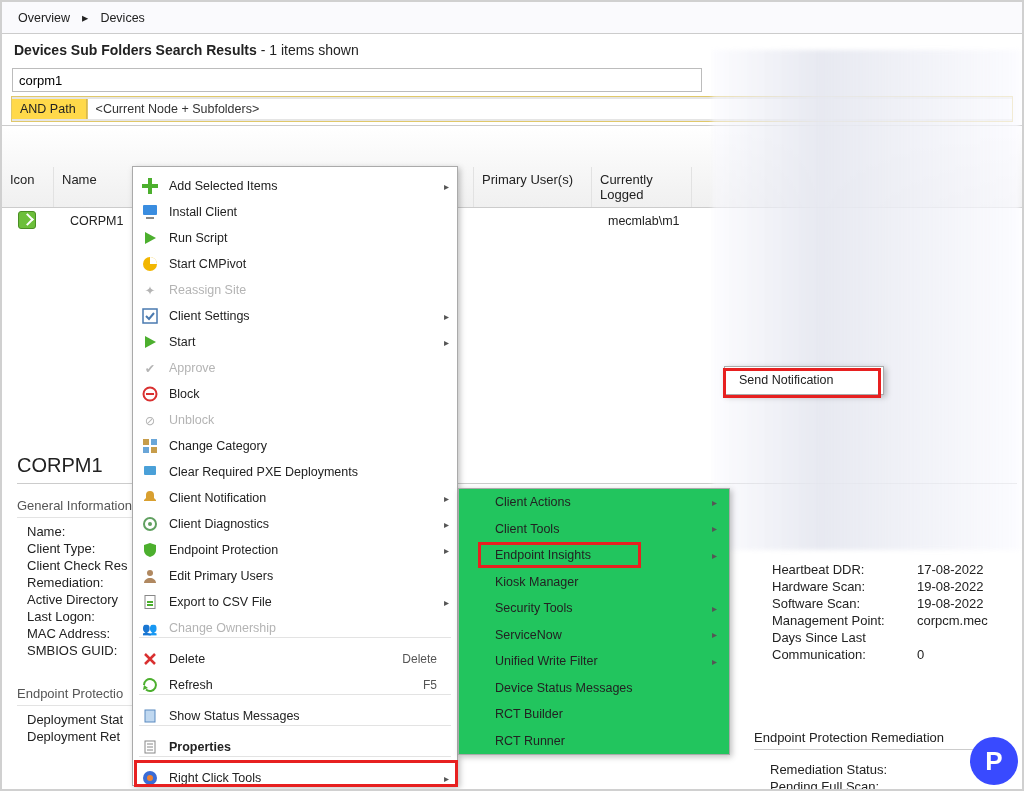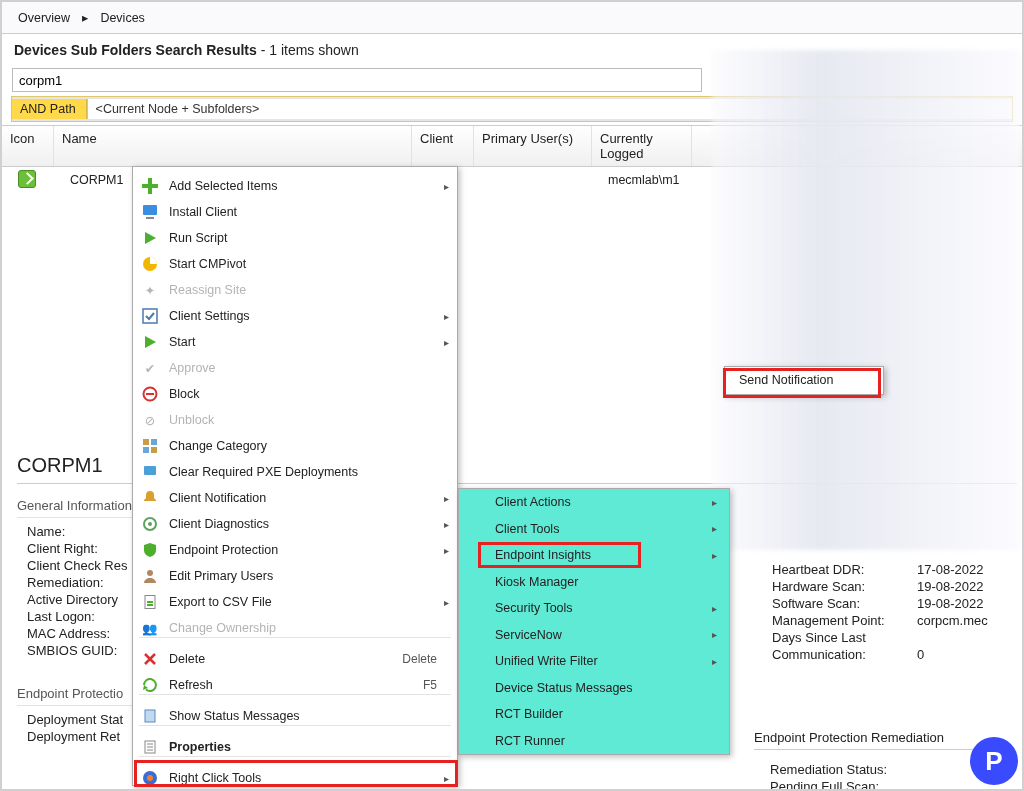--- a/index.html
+++ b/index.html
@@ -7,21 +7,21 @@
   .breadcrumb { height: 32px; padding: 0 10px; display: flex; align-items: center; background: #fafafd; border-bottom: 1px solid #ccc; }
   .breadcrumb span { margin: 0 6px; }
   .results-header { padding: 8px 12px; font-size: 14px; }
   .results-header b { font-weight: 600; }
   .search-row { padding: 2px 10px; }
   .search-row input { width: 690px; height: 24px; border: 1px solid #bcbcbc; padding: 2px 6px; font-size: 13px; }
   .filter-row { display: flex; align-items: center; background: #e5e5e5; border: 1px solid #e0c86a; margin: 2px 9px 0 9px; height: 26px; }
   .filter-row .combo { background: #ffd94a; padding: 3px 10px 3px 8px; border-right: 1px solid #d8b84e; font-size: 12.5px; }
   .filter-row .path { flex: 1; background: #fff; margin: 0; padding: 3px 8px; color: #333; border-left: 1px solid #e0c86a; }
   .table-head { display: flex; background: linear-gradient(#fff, #f0f0f0); border-top: 1px solid #ccc; border-bottom: 1px solid #ccc; margin-top: 3px; }
-  .table-head .th { padding: 5px 8px; border-right: 1px solid #e2e2e2; font-size: 13px; }
+  .table-head .th { padding: 5px 8px; border-right: 1px solid #e2e2e2; font-size: 13px; margin-top: 41px; }
   .row { display: flex; align-items: center; height: 26px; padding: 0 8px; }
   .row .cell { padding: 0 8px; }
   .col-icon { width: 52px; } .col-name { width: 358px; } .col-client { width: 62px; } .col-primary { width: 118px; } .col-logged { width: 100px; }
   .device-icon { width: 18px; height: 18px; display: inline-block; background: #6cbf3a; border: 1px solid #4a8e24; border-radius: 3px; position: relative; }
   .device-icon::after { content: ""; position: absolute; width: 7px; height: 7px; border-right: 2px solid #fff; border-bottom: 2px solid #fff; transform: rotate(-45deg); left: 4px; top: 3px; }
 
   
   .menu { position: absolute; top: 164px; left: 130px; width: 326px; background: #fff; border: 1px solid #aaa; box-shadow: 2px 2px 6px rgba(0,0,0,.25); z-index: 20; }
   .mi { display: flex; align-items: center; height: 26px; padding: 12px 20px 0 6px; position: relative; }
   .mi .ic { width: 22px; height: 22px; margin-right: 8px; display: flex; align-items: center; justify-content: center; }
@@ -29,21 +29,21 @@
   .mi .kbd { color: #555; font-size: 12px; }
   .mi.disabled { color: #b4b4b4; }
   .mi.arrow::after { content: "▸"; position: absolute; right: 8px; color: #555; font-size: 10px; }
   .sep { height: 1px; background: #e3e3e3; margin: 2px 6px; }
   .hilite { position: absolute; border: 3px solid #e72020; pointer-events: none; z-index: 50; }
   .hl-rct { left: 132px; top: 758px; width: 324px; height: 27px; z-index:60 }
   .hl-console { left: 476px; top: 540px; width: 163px; height: 26px; }
   .hl-send { left: 721px; top: 366px; width: 158px; height: 30px; }
 
   
-  .submenu { position: absolute; top: 486px; left: 456px; width: 272px; background: #5eead4; border: 1px solid #aaa; box-shadow: 2px 2px 6px rgba(0,0,0,.25); z-index: 30; }
+  .submenu { position: absolute; top: 486px; left: 456px; width: 272px; background: #22c55e; border: 1px solid #aaa; box-shadow: 2px 2px 6px rgba(0,0,0,.25); z-index: 30; }
   .smi { display: flex; align-items: center; height: 26.5px; padding: 0 22px 0 36px; position: relative; }
   .smi.arrow::after { content: "▸"; position: absolute; right: 12px; color: #555; font-size: 10px; }
   .sub2 { position: absolute; top: 364px; left: 722px; width: 160px; background: #fff; border: 1px solid #aaa; box-shadow: 2px 2px 6px rgba(0,0,0,.25); z-index: 40; }
 
   
   .details { position: absolute; left: 15px; top: 452px; width: 1000px; }
   .details h3 { margin: 0 0 6px 0; font-size: 20px; font-weight: 400; border-bottom: 1px solid #ccc; padding-bottom: 6px;}
   .sect { font-size: 13px; color: #555; margin: 8px 0 6px 0; border-bottom: 1px solid #e3e3e3; padding-bottom: 4px; display: inline-block; width: 160px; }
   .kv { display: flex; margin-bottom: 2px; padding-left: 10px; font-size: 13px; }
   .kv .k { width: 145px; } .kv .v { }
@@ -99,21 +99,21 @@
 
 <div class="blur-panel"></div>
 
 <div class="details">
   <h3>CORPM1</h3>
   <div class="sect">General Information</div>
   <div class="kv">
       <span class="k">Name:</span>
     </div>
   <div class="kv">
-      <span class="k">Client Right:</span>
+      <span class="k">Client Type:</span>
     </div>
   <div class="kv">
       <span class="k">Client Check Res</span>
     </div>
   <div class="kv">
       <span class="k">Remediation:</span>
     </div>
   <div class="kv">
       <span class="k">Active Directory</span>
     </div>

